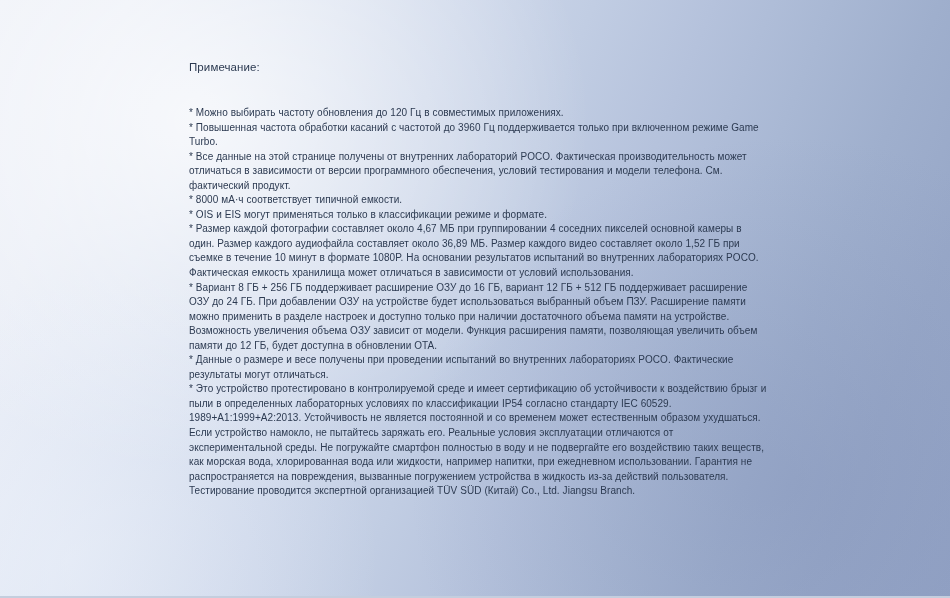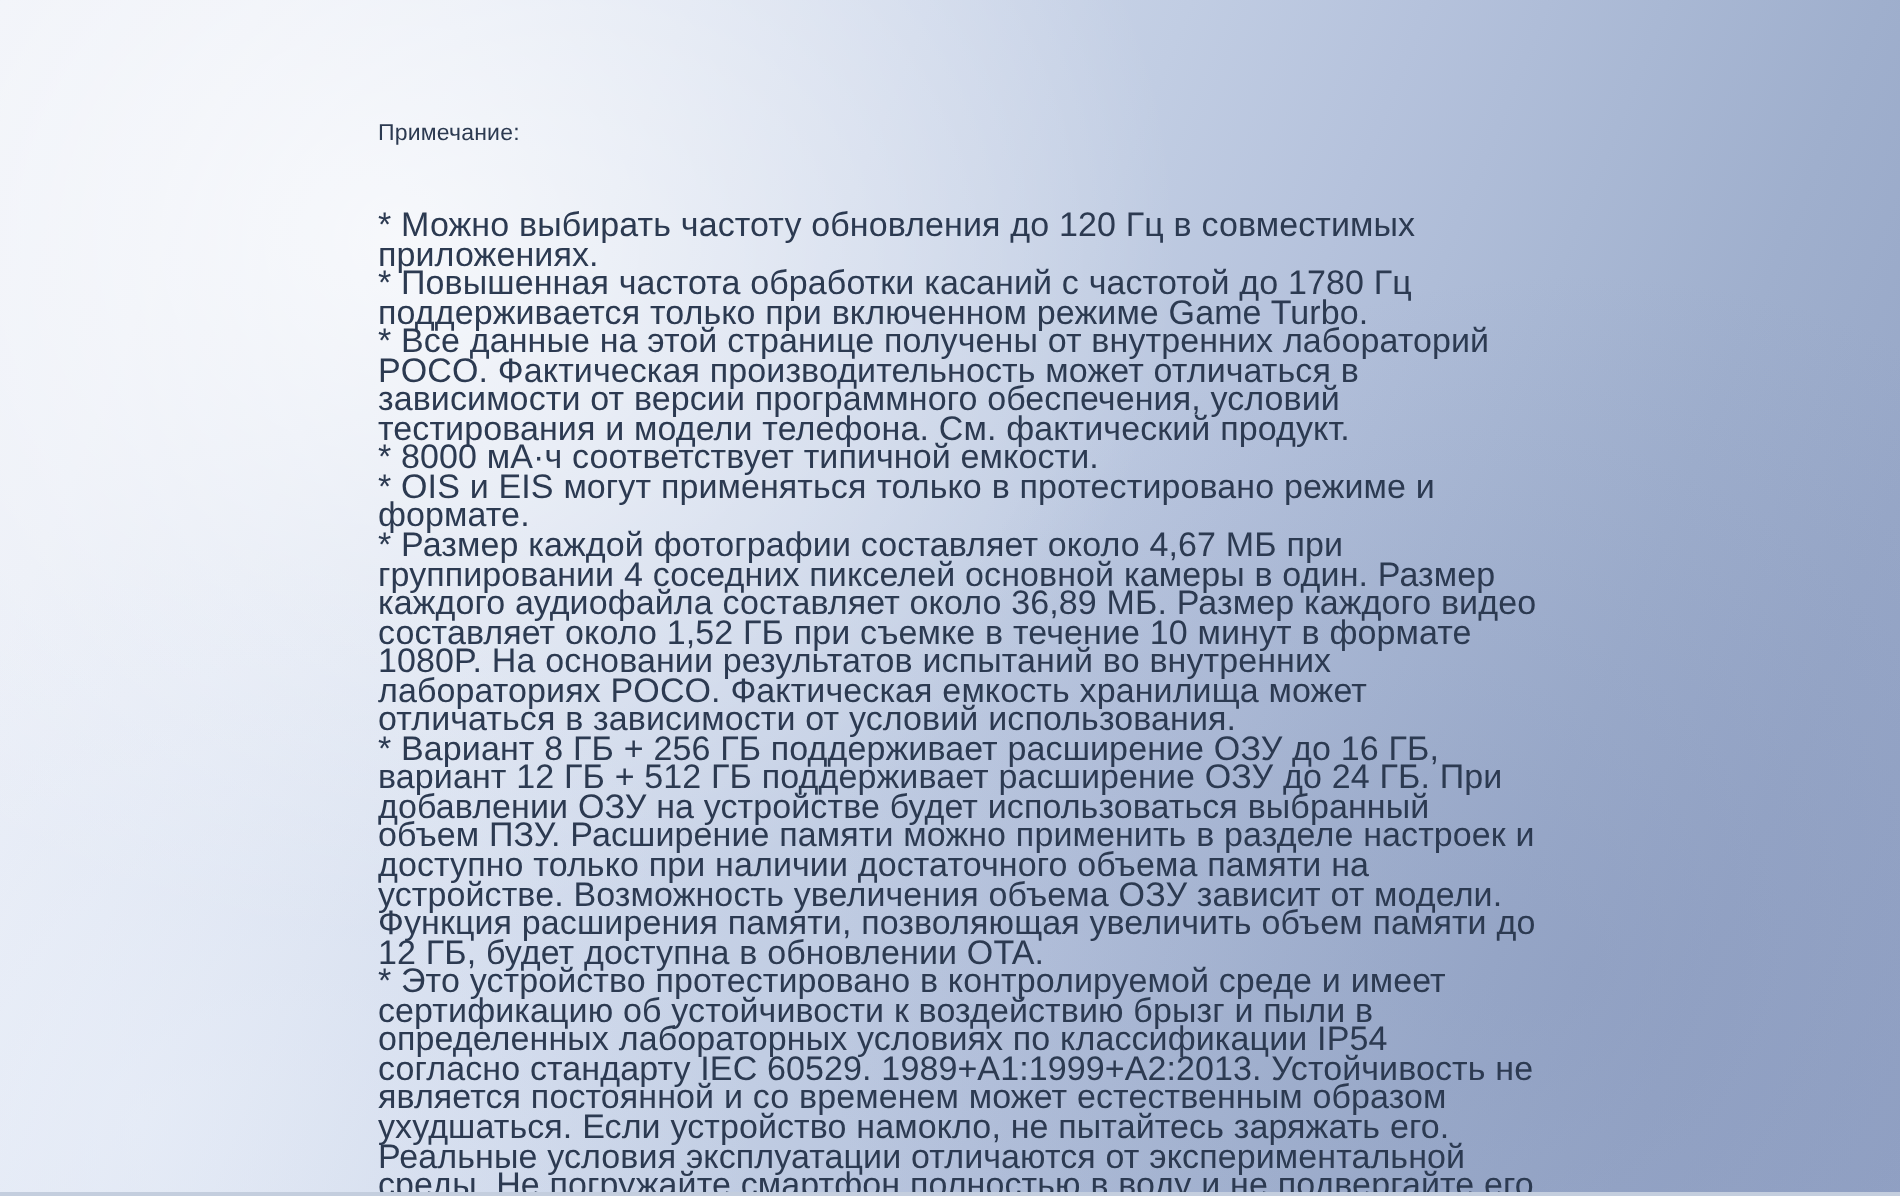--- a/index.html
+++ b/index.html
@@ -85,21 +85,21 @@
     font-weight: 400;
   }
 
   #note-list {
     list-style: none;
     margin: 0;
     padding: 0;
   }
 
   .note-item {
-    font-size: 17px;
+    font-size: 10px;
     line-height: 14.55px;
     color: #2c3a51;
     letter-spacing: 0.05px;
     margin: 0;
     padding: 0;
     text-align: left;
     word-spacing: 0.1px;
   }
 </style>
 </head>
@@ -110,24 +110,25 @@
   <div id="glow-topleft"></div>
   <div id="glow-bottomleft"></div>
   <div id="shade-bottomright"></div>
 
   <div id="content">
 
     <p id="note-heading">Примечание:</p>
 
     <ul id="note-list">
       <li class="note-item">* Можно выбирать частоту обновления до 120 Гц в совместимых приложениях.</li>
-      <li class="note-item">* Повышенная частота обработки касаний с частотой до 1780 Гц поддерживается только при включенном режиме Game Turbo.</li>
+      <li class="note-item">* Повышенная частота обработки касаний с частотой до 3960 Гц поддерживается только при включенном режиме Game Turbo.</li>
       <li class="note-item">* Все данные на этой странице получены от внутренних лабораторий POCO. Фактическая производительность может отличаться в зависимости от версии программного обеспечения, условий тестирования и модели телефона. См. фактический продукт.</li>
       <li class="note-item">* 8000 мА·ч соответствует типичной емкости.</li>
-      <li class="note-item">* OIS и EIS могут применяться только в протестировано режиме и формате.</li>
+      <li class="note-item">* OIS и EIS могут применяться только в классификации режиме и формате.</li>
       <li class="note-item">* Размер каждой фотографии составляет около 4,67 МБ при группировании 4 соседних пикселей основной камеры в один. Размер каждого аудиофайла составляет около 36,89 МБ. Размер каждого видео составляет около 1,52 ГБ при съемке в течение 10 минут в формате 1080P. На основании результатов испытаний во внутренних лабораториях POCO. Фактическая емкость хранилища может отличаться в зависимости от условий использования.</li>
       <li class="note-item">* Вариант 8 ГБ + 256 ГБ поддерживает расширение ОЗУ до 16 ГБ, вариант 12 ГБ + 512 ГБ поддерживает расширение ОЗУ до 24 ГБ. При добавлении ОЗУ на устройстве будет использоваться выбранный объем ПЗУ. Расширение памяти можно применить в разделе настроек и доступно только при наличии достаточного объема памяти на устройстве. Возможность увеличения объема ОЗУ зависит от модели. Функция расширения памяти, позволяющая увеличить объем памяти до 12 ГБ, будет доступна в обновлении OTA.</li>
+      <li class="note-item">* Данные о размере и весе получены при проведении испытаний во внутренних лабораториях POCO. Фактические результаты могут отличаться.</li>
       <li class="note-item">* Это устройство протестировано в контролируемой среде и имеет сертификацию об устойчивости к воздействию брызг и пыли в определенных лабораторных условиях по классификации IP54 согласно стандарту IEC 60529. 1989+A1:1999+A2:2013. Устойчивость не является постоянной и со временем может естественным образом ухудшаться. Если устройство намокло, не пытайтесь заряжать его. Реальные условия эксплуатации отличаются от экспериментальной среды. Не погружайте смартфон полностью в воду и не подвергайте его воздействию таких веществ, как морская вода, хлорированная вода или жидкости, например напитки, при ежедневном использовании. Гарантия не распространяется на повреждения, вызванные погружением устройства в жидкость из-за действий пользователя. Тестирование проводится экспертной организацией TÜV SÜD (Китай) Co., Ltd. Jiangsu Branch.</li>
 
     </ul>
 
   </div>
 </div>
 
 </body></html>

